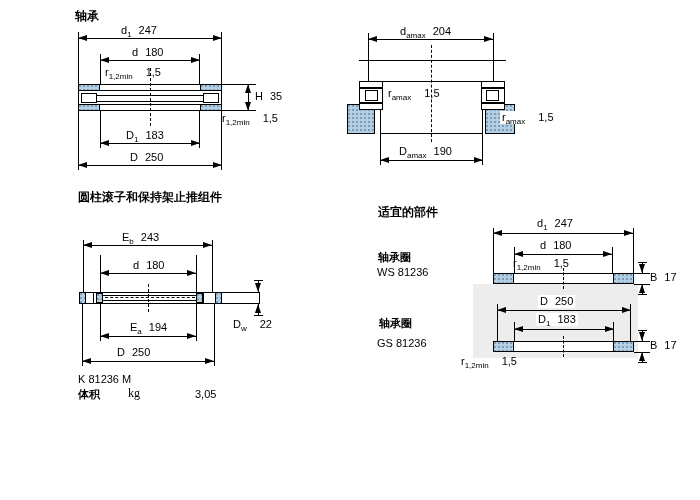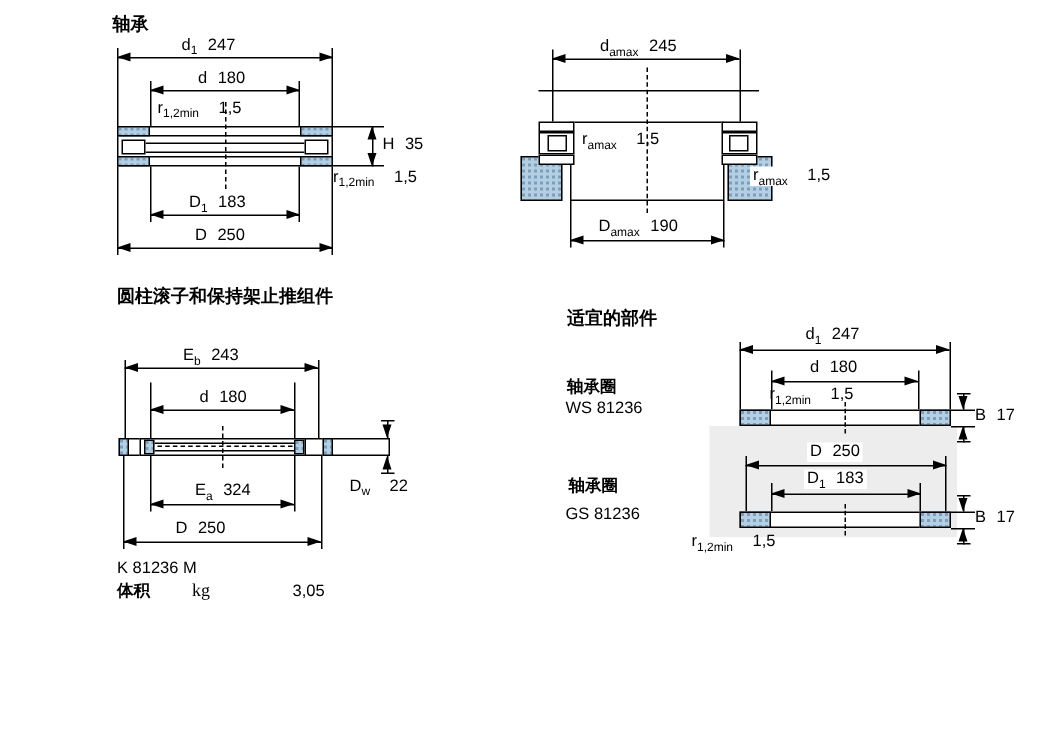--- a/index.html
+++ b/index.html
@@ -101,21 +101,21 @@
     <div class="lbl" style="left:130px;top:151px;"><span>D</span><sub></sub><span class="val">250</span></div>
   </div>
 
   <div>
     <div class="vl" style="left:368px;top:33px;height:49px;"></div>
     <div class="vl" style="left:493px;top:33px;height:49px;"></div>
     <div class="hl" style="left:368px;top:39px;width:125px;">
         <i class="al"></i>
         <i class="ar"></i>
       </div>
-    <div class="lbl" style="left:400px;top:25px;"><span>d</span><sub>amax</sub><span class="val">245</span></div>
+    <div class="lbl" style="left:400px;top:25px;"><span>d</span><sub>amax</sub><span class="val">204</span></div>
     <div class="hl" style="left:359px;top:60px;width:147px;"></div>
 
     <div class="hatch" style="left:347px;top:104px;width:28px;height:30px;"></div>
     <div class="hatch" style="left:485px;top:104px;width:30px;height:30px;"></div>
     <div class="rect" style="left:380px;top:81px;width:103px;height:53px;"></div>
 
     <div class="rect" style="left:359px;top:81px;width:24px;height:7px;"></div>
     <div class="rect" style="left:359px;top:88px;width:24px;height:15px;"></div>
     <div class="rect" style="left:365px;top:90px;width:13px;height:11px;"></div>
     <div class="rect" style="left:359px;top:103px;width:24px;height:7px;"></div>
@@ -180,32 +180,32 @@
       </div>
     <div class="hl" style="left:254px;top:315px;width:9px;"></div>
     <div class="lbl" style="left:233px;top:318px;"><span>D</span><sub>w</sub><span class="valw">22</span></div>
 
     <div class="vl" style="left:100px;top:304px;height:37px;"></div>
     <div class="vl" style="left:196px;top:304px;height:37px;"></div>
     <div class="hl" style="left:100px;top:336px;width:96px;">
         <i class="al"></i>
         <i class="ar"></i>
       </div>
-    <div class="lbl" style="left:130px;top:321px;"><span>E</span><sub>a</sub><span class="val">324</span></div>
+    <div class="lbl" style="left:130px;top:321px;"><span>E</span><sub>a</sub><span class="val">194</span></div>
 
     <div class="vl" style="left:82px;top:304px;height:62px;"></div>
     <div class="vl" style="left:214px;top:304px;height:62px;"></div>
     <div class="hl" style="left:82px;top:361px;width:132px;">
         <i class="al"></i>
         <i class="ar"></i>
       </div>
     <div class="lbl" style="left:117px;top:346px;"><span>D</span><sub></sub><span class="val">250</span></div>
 
     <div class="lbl" style="left:78px;top:373px;">K 81236 M</div>
-    <div class="cn cnl" style="left:78px;top:388px;font-family:Liberation Mono, monospace;">体积</div>
+    <div class="cn cnl" style="left:78px;top:388px;">体积</div>
     <div class="lbl serif" style="left:128px;top:387px;">kg</div>
     <div class="lbl" style="left:195px;top:388px;">3,05</div>
   </div>
 
   <div>
     <div class="cn" style="left:378px;top:205px;">适宜的部件</div>
 
     <div class="cn cnl" style="left:378px;top:251px;">轴承圈</div>
     <div class="lbl" style="left:377px;top:266px;">WS 81236</div>
     <div class="cn cnl" style="left:379px;top:317px;">轴承圈</div>

